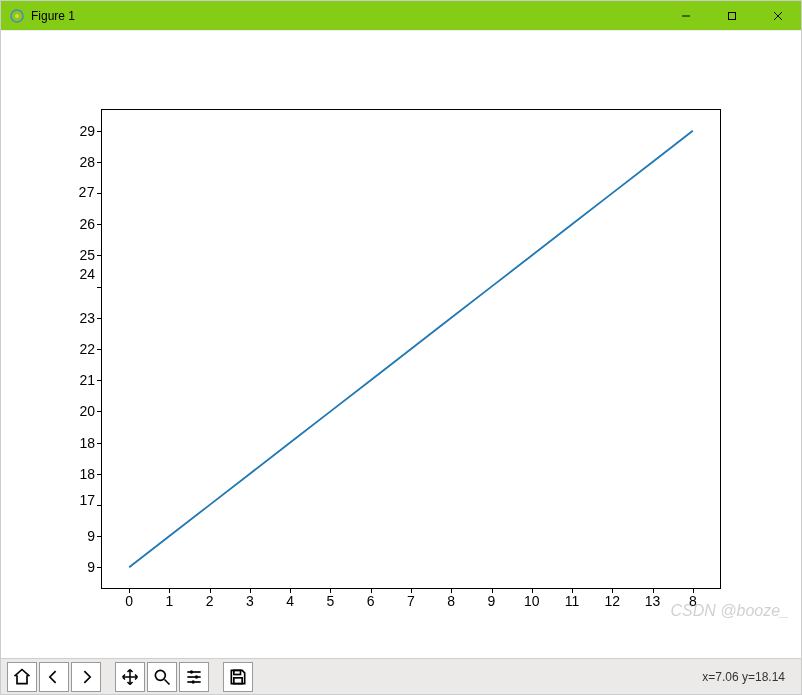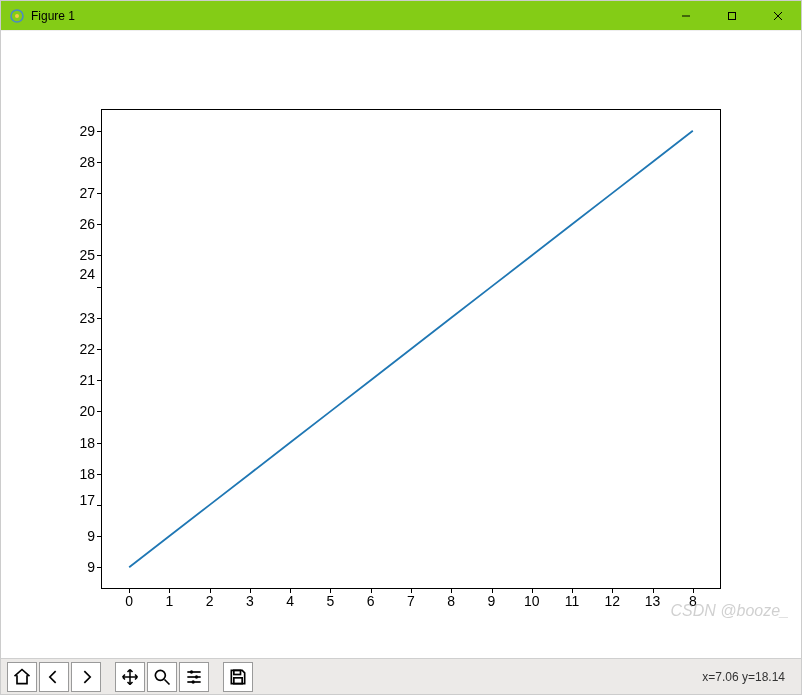--- a/index.html
+++ b/index.html
@@ -154,21 +154,21 @@
       <div class="ytick" style="top: 318px;">22</div>
       <div class="ytick-mark" style="top: 318px;"></div>
       <div class="ytick" style="top: 286.831px;">23</div>
       <div class="ytick-mark" style="top: 286.831px;"></div>
       <div class="ytick" style="top: 243px;">24</div>
       <div class="ytick-mark" style="top: 255.662px;"></div>
       <div class="ytick" style="top: 224.494px;">25</div>
       <div class="ytick-mark" style="top: 224.494px;"></div>
       <div class="ytick" style="top: 193.325px;">26</div>
       <div class="ytick-mark" style="top: 193.325px;"></div>
-      <div class="ytick" style="top: 162.156px;">27</div>
+      <div class="ytick" style="top: 162.156px; font-family: Liberation Mono, monospace;">27</div>
       <div class="ytick-mark" style="top: 162.156px;"></div>
       <div class="ytick" style="top: 130.987px;">28</div>
       <div class="ytick-mark" style="top: 130.987px;"></div>
       <div class="ytick" style="top: 99.8182px;">29</div>
       <div class="ytick-mark" style="top: 99.8182px;"></div>
     </div>
   <div id="xtick-holder">
       <div class="xtick" style="left: 128.182px;">0</div>
       <div class="xtick-mark" style="left: 128.182px;"></div>
       <div class="xtick" style="left: 168.442px;">1</div>

